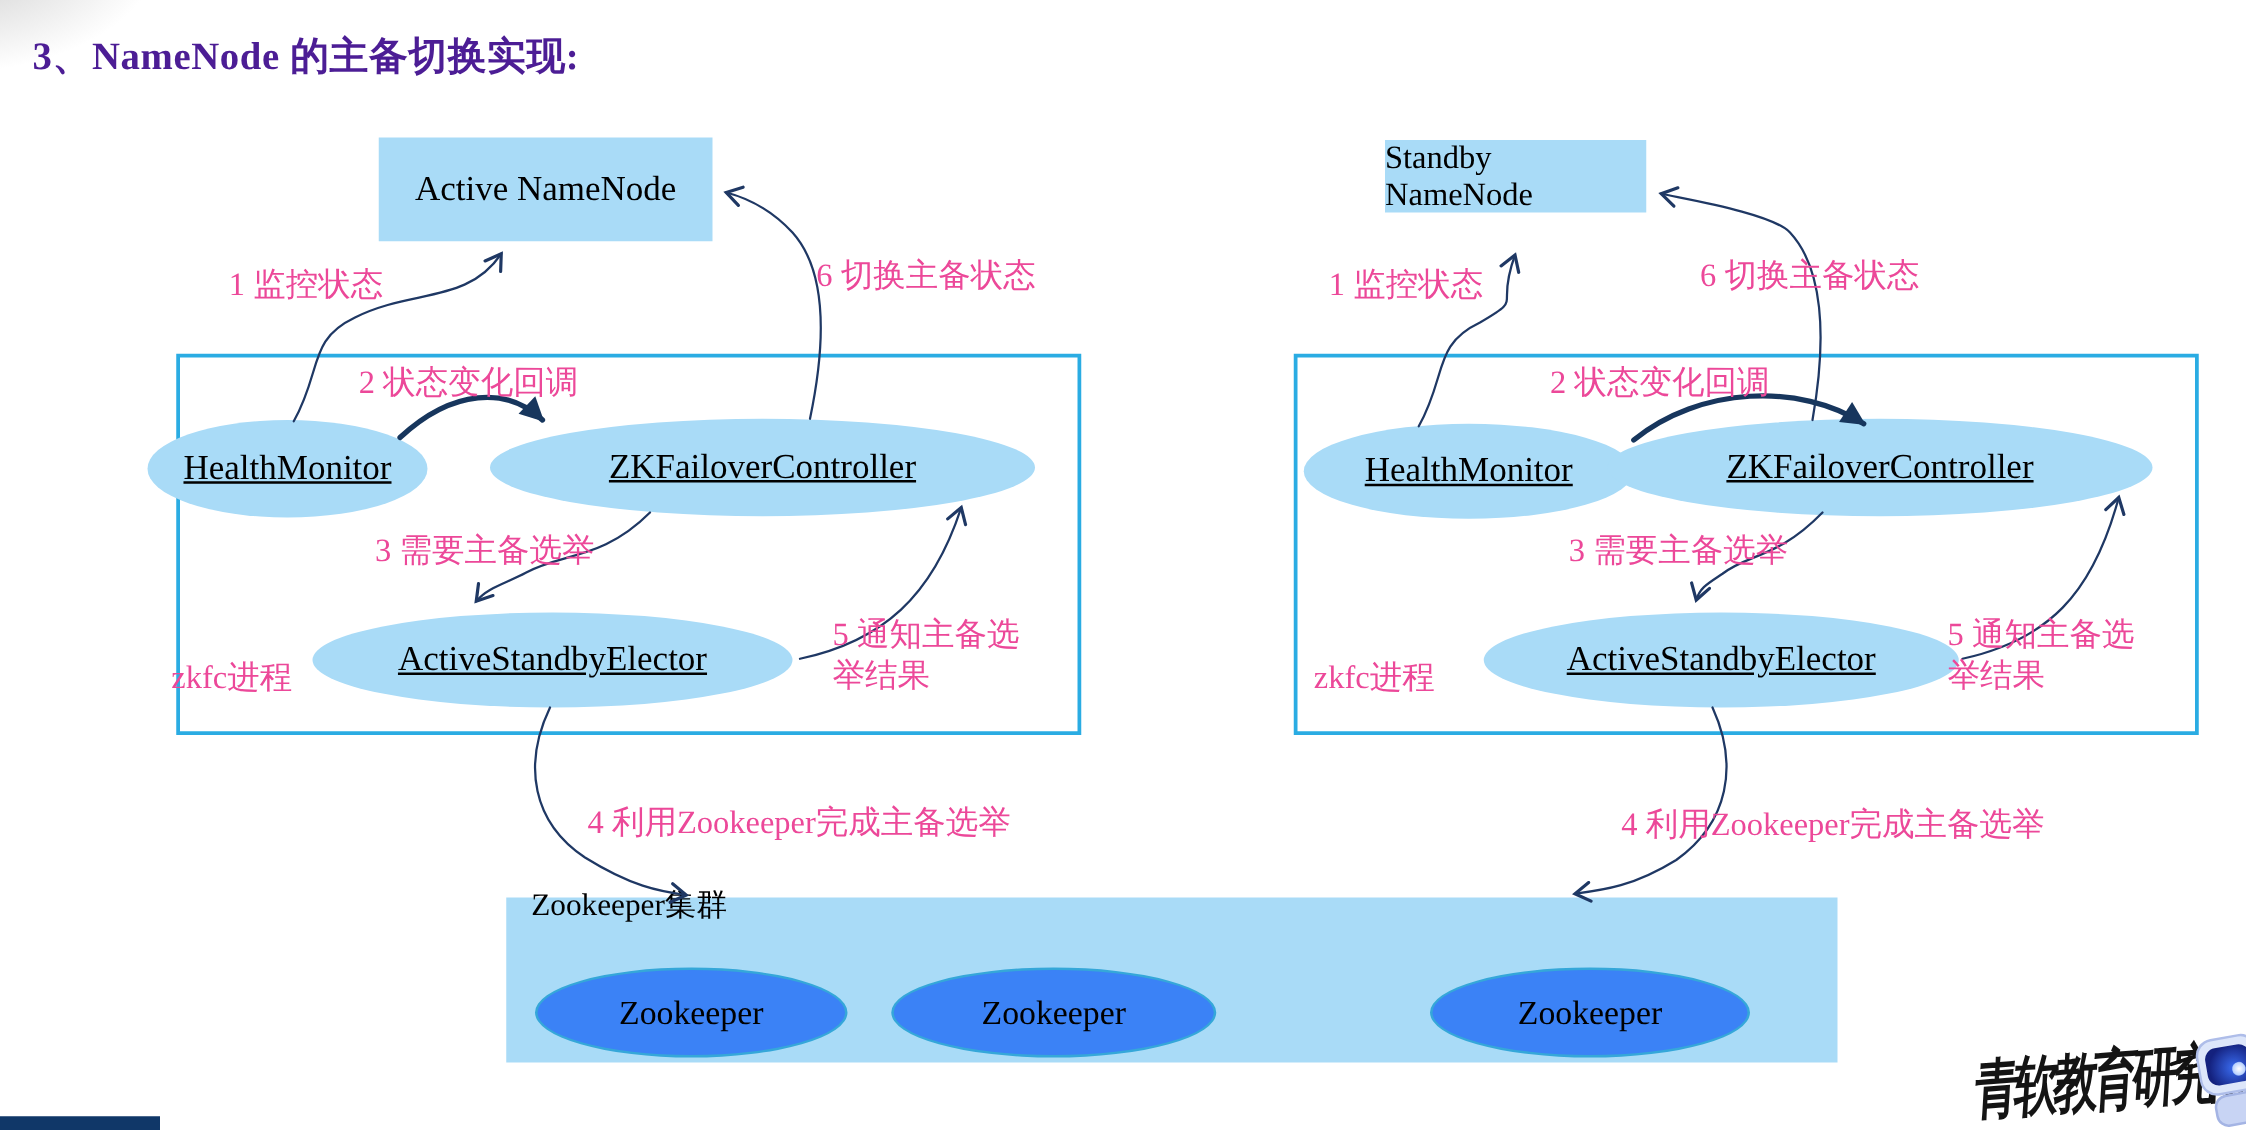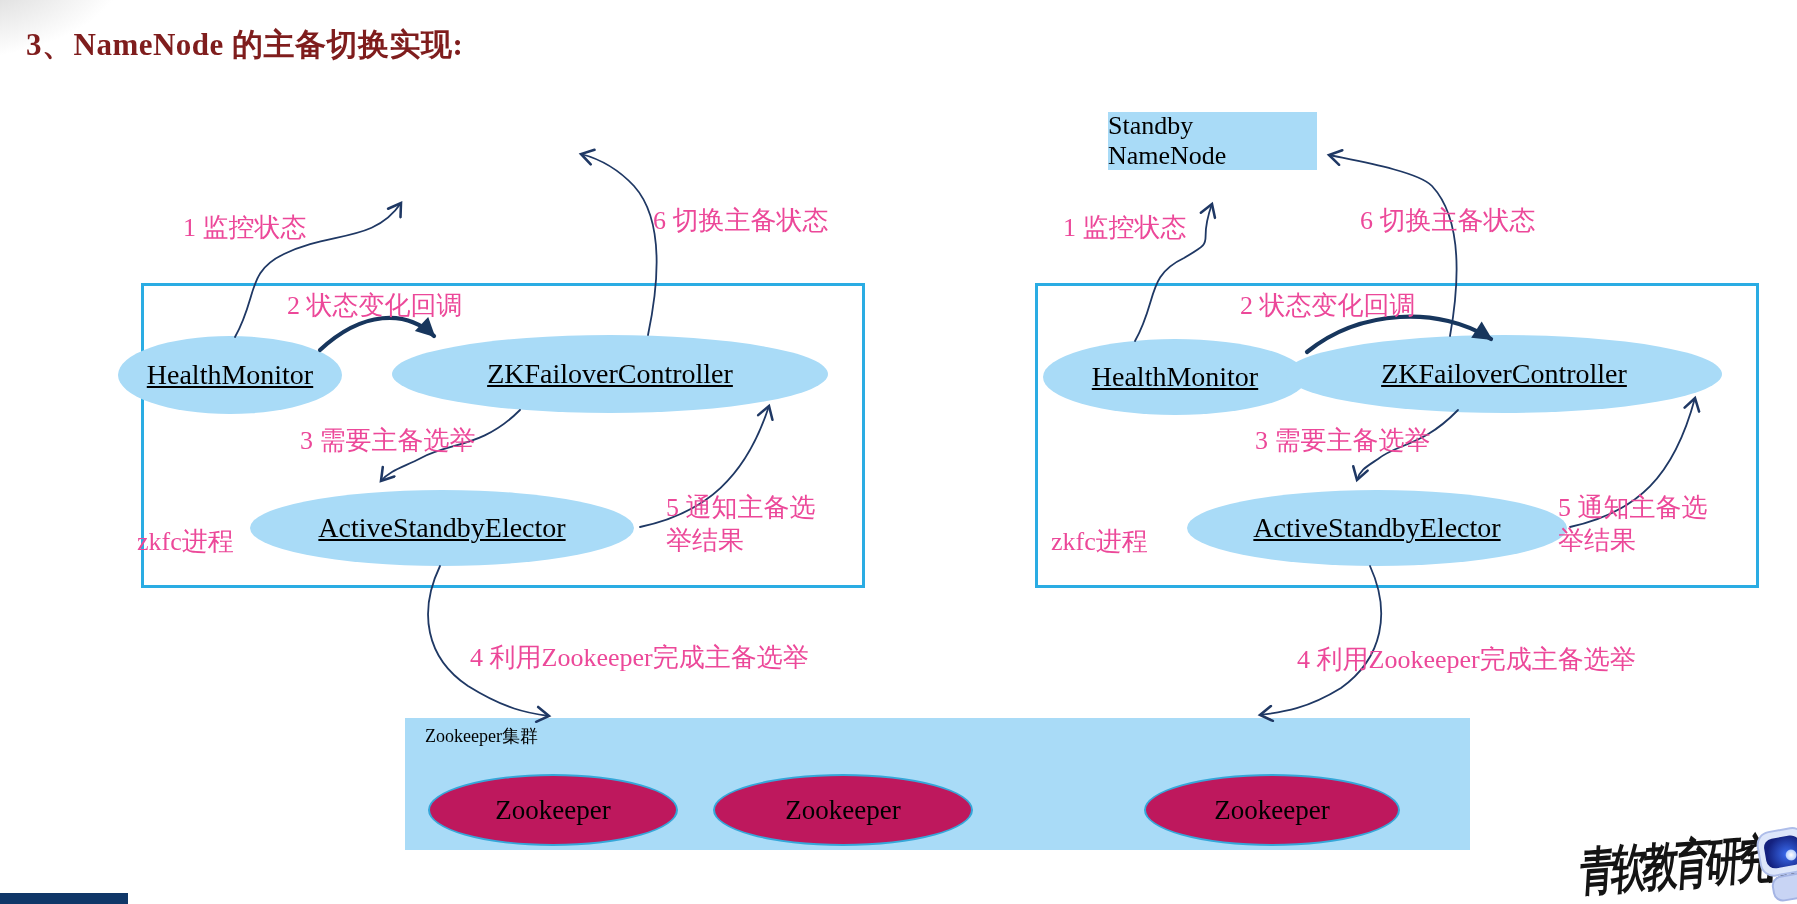--- a/index.html
+++ b/index.html
@@ -7,45 +7,45 @@
     position:relative;width:1797px;height:904px;background:#ffffff;
     overflow:hidden;font-family:"Liberation Serif","DejaVu Serif",serif;color:#000;
   }
   .corner-shade{
     position:absolute;left:0;top:0;width:260px;height:150px;
     background:radial-gradient(ellipse 240px 140px at -40px -40px,#c9c9c9 0%,rgba(255,255,255,0) 70%);
     pointer-events:none;
   }
   .page-title{
     position:absolute;left:26px;top:24px;font-size:31px;font-weight:bold;
-    color:#7f1d1d;letter-spacing:0.5px;white-space:nowrap;
+    color:#4c1d95;letter-spacing:0.5px;white-space:nowrap;
   }
   .namenode{
     position:absolute;background:#a9dbf7;display:flex;align-items:center;justify-content:center;
     font-size:28px;z-index:2;
   }
   .zkfc-box{
     position:absolute;border:3px solid #2aace3;background:#ffffff;z-index:1;box-sizing:border-box;
   }
   .ellipse{
     position:absolute;background:#a9dbf7;border-radius:50%;
     display:flex;align-items:center;justify-content:center;font-size:28px;z-index:2;white-space:nowrap;text-decoration:underline;
   }
   .zk-ellipse{
-    position:absolute;background:#be185d;border:2px solid #35a7d9;border-radius:50%;
+    position:absolute;background:#3b82f6;border:2px solid #35a7d9;border-radius:50%;
     display:flex;align-items:center;justify-content:center;font-size:27px;z-index:2;box-sizing:border-box;
   }
   .lbl{
     position:absolute;font-size:26px;white-space:nowrap;z-index:4;color:#ec4899;
   }
   .lbl-2line{line-height:1.25;white-space:nowrap;}
   .zk-rect{
     position:absolute;left:405px;top:718px;width:1065px;height:132px;background:#a9dbf7;z-index:1;
   }
-  .zk-rect-label{position:absolute;left:425px;top:724px;font-size:18px;z-index:2;}
+  .zk-rect-label{position:absolute;left:425px;top:707px;font-size:25px;z-index:2;}
   #arrows{position:absolute;left:0;top:0;z-index:3;pointer-events:none;}
   .navy-bar{position:absolute;left:0;top:893px;width:128px;height:11px;background:#103768;z-index:5;}
   .logo{
     position:absolute;left:1578px;top:838px;width:230px;height:70px;z-index:5;
   }
   .logo-text{
     font-size:52px;font-weight:bold;color:#141414;white-space:nowrap;
     transform:scaleX(0.68) skewX(-8deg) rotate(-3deg);transform-origin:left bottom;
     letter-spacing:-6px;font-family:"Liberation Serif","DejaVu Serif",serif;
   }
@@ -79,20 +79,21 @@
 </style>
 </head>
 <body>
 
 <div id="canvas">
 
   <div class="corner-shade"></div>
 
   <div class="page-title">3、NameNode 的主备切换实现:</div>
 
+  <div class="namenode" style="left:303px;top:110px;width:267px;height:83px;">Active NameNode</div>
 
   <div class="zkfc-box" style="left:141px;top:283px;width:724px;height:305px;"></div>
 
   <div class="ellipse" style="left:118px;top:336px;width:224px;height:78px;">HealthMonitor</div>
 
   <div class="ellipse" style="left:392px;top:335px;width:436px;height:78px;">ZKFailoverController</div>
 
   <div class="ellipse" style="left:250px;top:490px;width:384px;height:76px;">ActiveStandbyElector</div>
 
   <div class="lbl" style="left:137px;top:524px;">zkfc进程</div>

